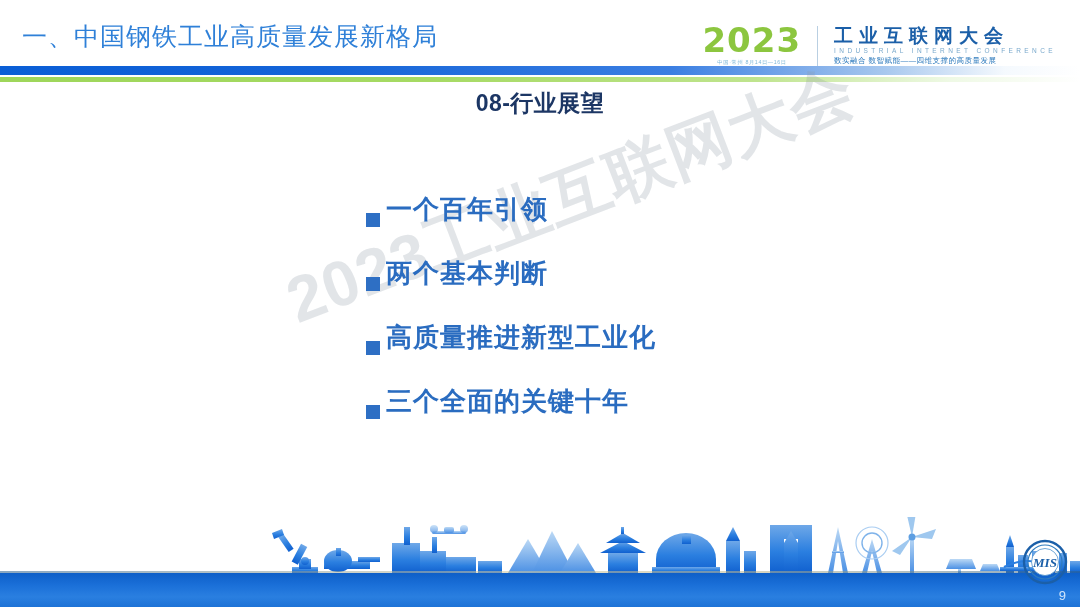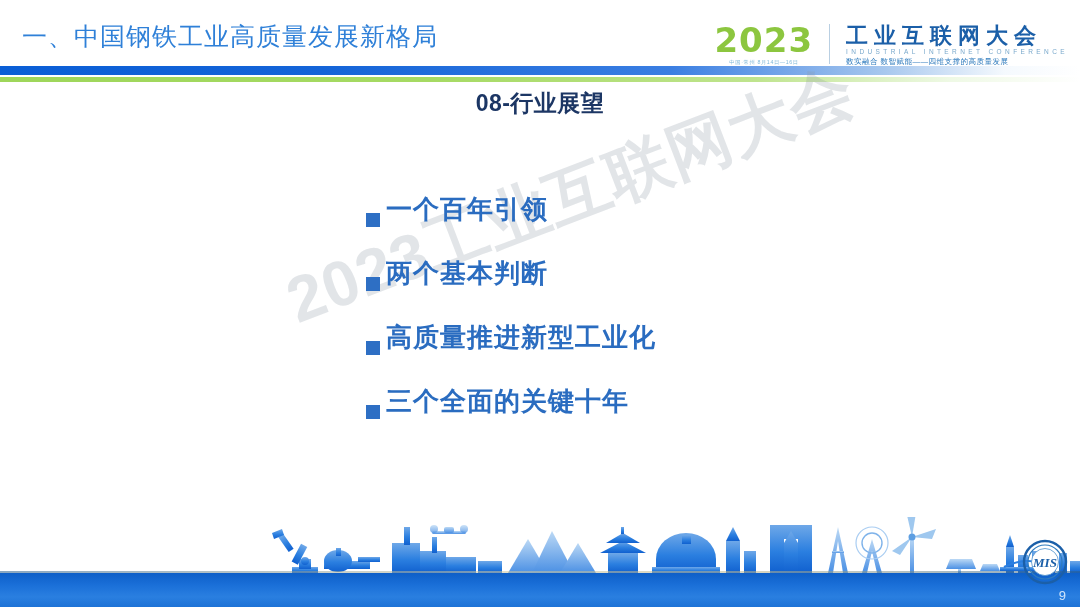--- a/index.html
+++ b/index.html
@@ -52,24 +52,24 @@
     width: 1080px;
     height: 5px;
     background: linear-gradient(to right,
       #9ed65a 0%, #a6da63 40%, #bfe48e 70%,
       rgba(214,240,190,0.4) 88%, rgba(255,255,255,0) 100%);
   }
 
   
   #conference-logo {
     position: absolute;
-    right: 12px;
+    right: 24px;
     top: 24px;
     display: flex;
-    align-items: flex-start;
+    align-items: flex-end;
     gap: 8px;
   }
   .logo-left {
     display: flex;
     flex-direction: column;
     align-items: center;
     padding-right: 8px;
   }
   .logo-year {
     font-size: 34px;
@@ -91,21 +91,21 @@
     width: 1px;
     height: 40px;
     background: #b9cfe2;
   }
   .logo-right {
     display: flex;
     flex-direction: column;
     padding-left: 8px;
   }
   .logo-cn {
-    font-size: 22px;
+    font-size: 19px;
     font-weight: 700;
     color: #1b5fa8;
     letter-spacing: 6px;
     line-height: 1.05;
     white-space: nowrap;
   }
   .logo-en {
     font-size: 6.5px;
     color: #7aa9cc;
     letter-spacing: 3.4px;

